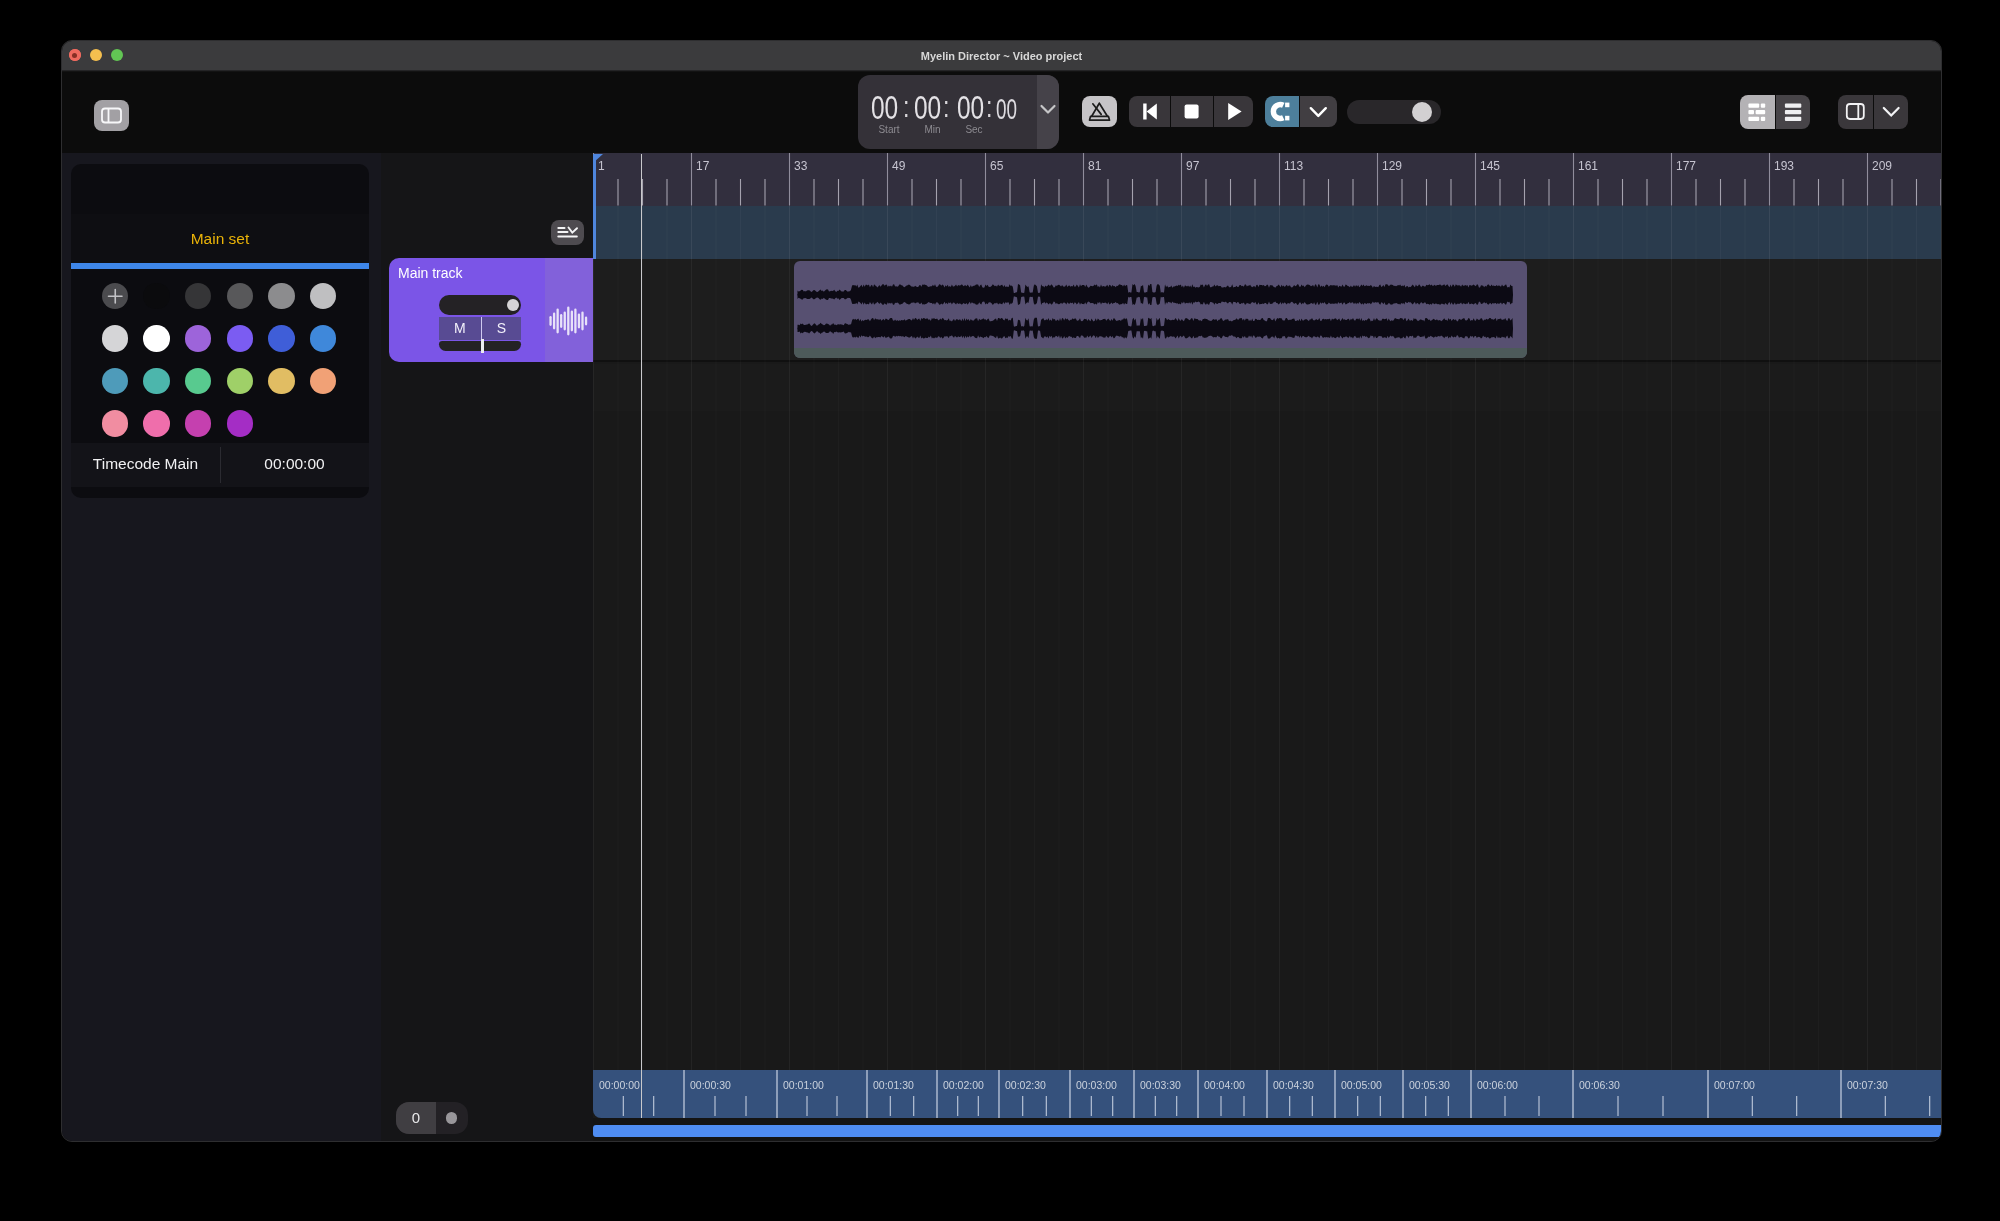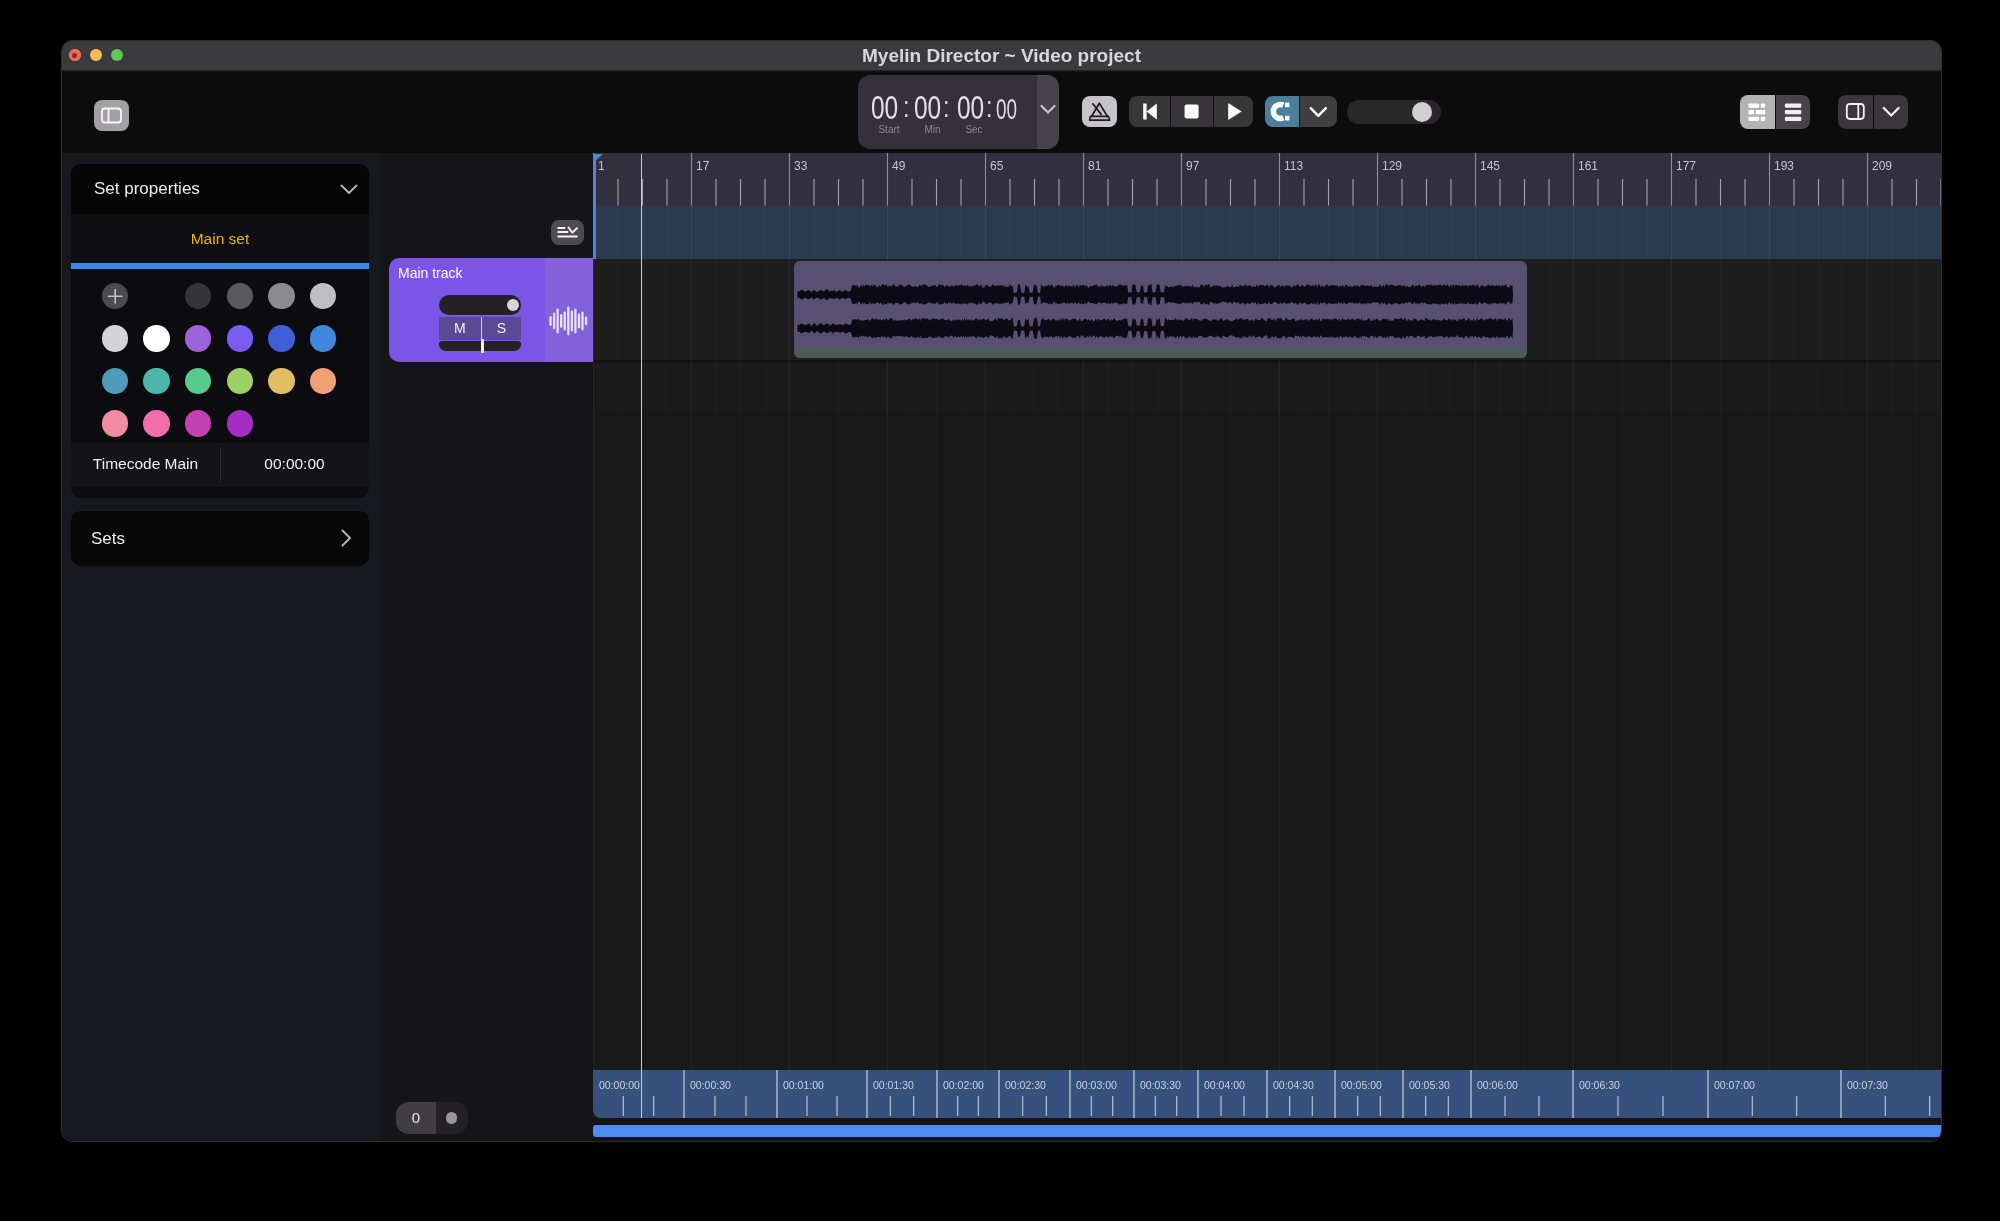--- a/index.html
+++ b/index.html
@@ -6,21 +6,21 @@
   html,body { width:2000px; height:1221px; background:#000; overflow:hidden;
     font-family:"Liberation Sans", sans-serif; }
   .abs { position:absolute; }
   .win { position:absolute; left:61px; top:40px; width:1881px; height:1102px;
     background:#131313; border-radius:11px; overflow:hidden; border:1px solid #2e2e30; }
   
   .titlebar { position:absolute; left:0; top:0; width:100%; height:30px;
     background:#3b3b3d; border-bottom:1px solid #242426; }
   .light { position:absolute; top:8px; width:12px; height:12px; border-radius:50%; }
   .title { position:absolute; top:0; left:0; width:100%; height:44px; line-height:30px;
-    text-align:center; color:#d8d8d8; font-size:19px; font-weight:700; }
+    text-align:center; color:#d8d8d8; font-size:11px; font-weight:700; }
   
   .toolbar { position:absolute; left:0; top:31px; width:100%; height:81px; background:#0c0c0c; }
   .tbtn { position:absolute; border-radius:8px; }
   
   .tc { position:absolute; left:796px; top:3px; width:201px; height:74px;
     background:#343138; border-radius:12px; overflow:hidden; }
   .tc .chev { position:absolute; right:0; top:0; width:22px; height:100%; background:#454249; }
   .dig { position:absolute; color:#e3e1e5; font-size:34px; line-height:1; transform:scaleX(.72); transform-origin:left center; }
   .dig.sm { font-size:30px; transform:scaleX(.63); color:#dddbe0; }
   .col { position:absolute; color:#d8d6da; font-size:29px; line-height:1; transform:scaleX(.8); transform-origin:left center; }
@@ -195,26 +195,20 @@
     </div>
     <div class="tbtn" style="left:1811.5px; top:23px; width:34.5px; height:33.6px; background:#3a373b; border-radius:0 8px 8px 0;">
       <svg width="34" height="33" viewBox="0 0 34 33">
         <path d="M9.8 13 L17.2 20.6 L24.6 13" fill="none" stroke="#f2f2f4" stroke-width="2.2" stroke-linecap="round" stroke-linejoin="round"></path>
       </svg>
     </div>
   </div>
 
   <div class="sidebar">
     <div class="card1">
-      <div class="c1head">
-        <span>Set properties</span>
-        <svg class="abs" style="left:268px; top:17px;" width="20" height="16" viewBox="0 0 20 16">
-          <path d="M2.5 4.5 L10 12 L17.5 4.5" fill="none" stroke="#b9b9bd" stroke-width="1.8" stroke-linecap="round" stroke-linejoin="round"></path>
-        </svg>
-      </div>
       <div class="mainset">Main set</div>
       <div class="bluebar"></div>
       <div class="swzone" id="swzone">
           <div class="sw" style="left: 30.75px; top: 14.05px; background: rgb(75, 75, 78);"><svg width="26.5" height="26.5" viewBox="0 0 26.5 26.5">
               <path d="M13.25 6.5 V20 M6.5 13.25 H20" stroke="#c2c2c5" stroke-width="1.6" stroke-linecap="round"></path>
             </svg></div>
           <div class="sw" style="left: 72.35px; top: 14.05px; background: rgb(11, 11, 13);"></div>
           <div class="sw" style="left: 113.95px; top: 14.05px; background: rgb(53, 53, 55);"></div>
           <div class="sw" style="left: 155.55px; top: 14.05px; background: rgb(88, 88, 90);"></div>
           <div class="sw" style="left: 197.15px; top: 14.05px; background: rgb(140, 140, 142);"></div>
@@ -234,26 +228,20 @@
           <div class="sw" style="left: 30.75px; top: 141.55px; background: rgb(241, 141, 161);"></div>
           <div class="sw" style="left: 72.35px; top: 141.55px; background: rgb(239, 110, 171);"></div>
           <div class="sw" style="left: 113.95px; top: 141.55px; background: rgb(197, 64, 175);"></div>
           <div class="sw" style="left: 155.55px; top: 141.55px; background: rgb(164, 45, 197);"></div>
         </div>
       <div class="tcrow">
         <div class="div"></div>
         <span style="left:0; width:149px; text-align:center;">Timecode Main</span>
         <span style="left:149px; width:149px; text-align:center;">00:00:00</span>
       </div>
-    </div>
-    <div class="card2">
-      <span>Sets</span>
-      <svg class="abs" style="left:268px; top:17px;" width="14" height="20" viewBox="0 0 14 20">
-        <path d="M3.5 2.5 L11 10 L3.5 17.5" fill="none" stroke="#b3b3b7" stroke-width="2" stroke-linecap="round" stroke-linejoin="round"></path>
-      </svg>
     </div>
   </div>
 
   <div class="hcol">
     <div class="autob">
       <svg width="33" height="25" viewBox="0 0 33 25">
         <g stroke="#f4f4f6" stroke-width="2" stroke-linecap="round" fill="none">
           <path d="M7.3 8 L13.5 8"></path>
           <path d="M7.3 12 L16.5 12"></path>
           <path d="M7.3 16.6 L25.8 16.6"></path>

